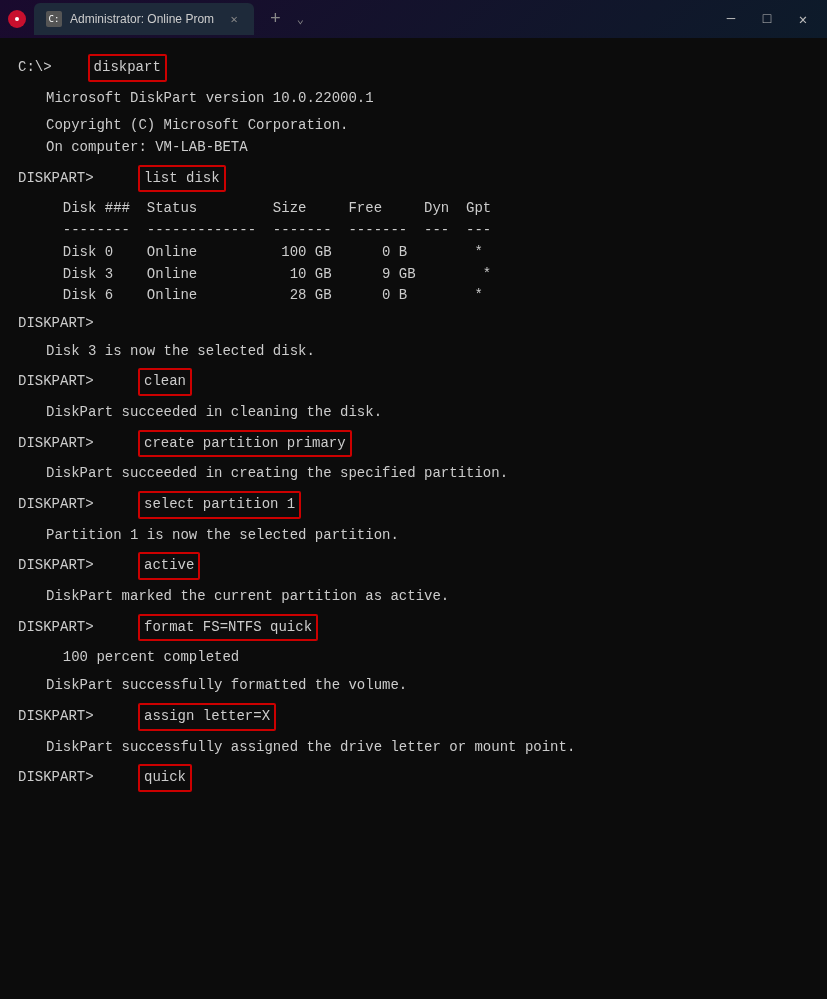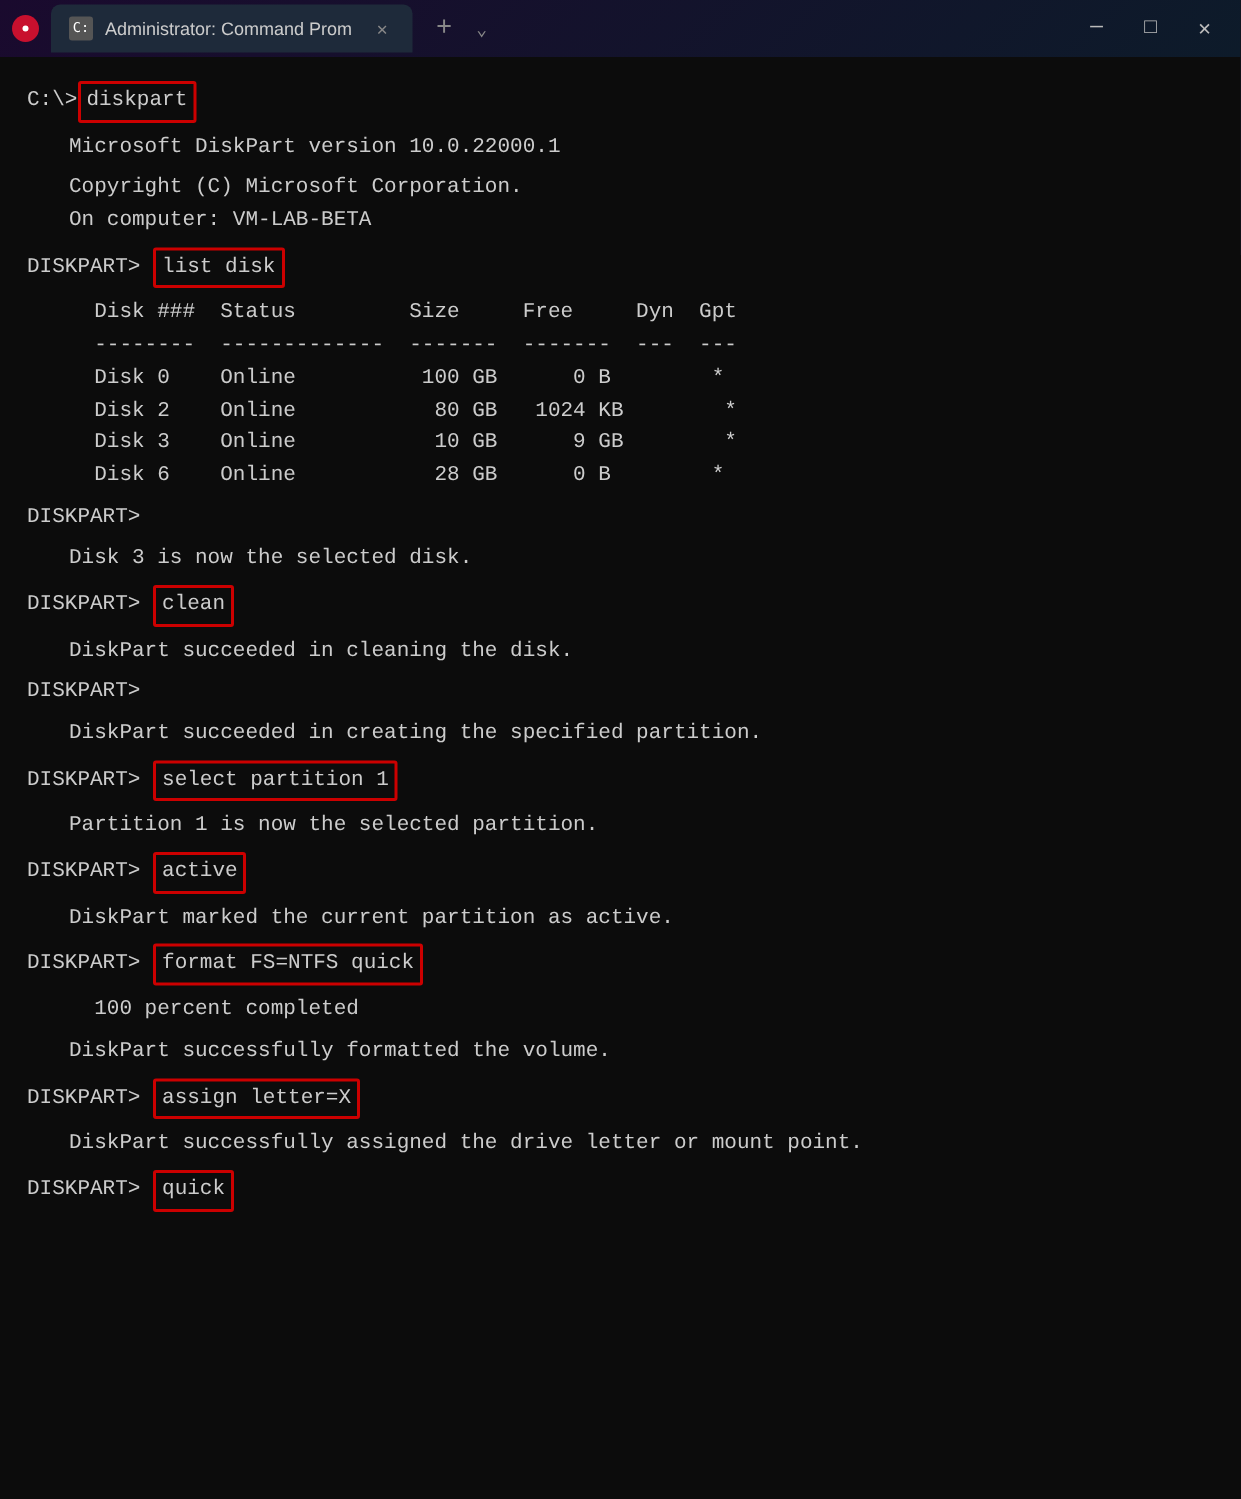--- a/index.html
+++ b/index.html
@@ -82,20 +82,21 @@
       white-space: pre;
     }
     .cmd-highlighted {
       background: transparent;
       border: 2px solid #cc0000;
       color: #cccccc;
       padding: 1px 4px;
       border-radius: 2px;
       font-family: 'Consolas', 'Courier New', monospace;
       font-size: 14px;
+      margin-left: 36px;
     }
     .line { margin: 0; white-space: pre; padding-left: 28px; }
     .blank { height: 6px; }
     .prompt-line { display: flex; align-items: center; flex-wrap: nowrap; }
     .prompt { white-space: pre; }
   </style>
 </head>
 <body>
 
 <div class="titlebar">
@@ -105,21 +106,21 @@
       <svg viewBox="0 0 12 12" fill="none">
         <path d="M2 6 L6 2 L10 6 L6 10 Z" fill="#c8102e"></path>
         <circle cx="6" cy="6" r="2" fill="white"></circle>
       </svg>
     </div>
 
     <div class="tab">
       <div class="tab-cmd-icon">
         <span style="font-family:monospace;font-size:9px;color:#fff">C:</span>
       </div>
-      <span class="tab-label">Administrator: Command Prom</span>
+      <span class="tab-label">Administrator: Online Prom</span>
       <span class="tab-close">✕</span>
     </div>
 
     <span class="tab-add">+</span>
 
     <span class="tab-dropdown">⌄</span>
   </div>
 
   <div class="titlebar-controls">
     <div class="ctrl-btn ctrl-minimize">─</div>
@@ -142,41 +143,40 @@
   <div class="blank"></div>
 
   <div class="prompt-line">
     <span class="prompt">DISKPART&gt; </span><span class="cmd-highlighted">list disk</span>
   </div>
   <div class="blank"></div>
 
   <div class="line">  Disk ###  Status         Size     Free     Dyn  Gpt</div>
   <div class="line">  --------  -------------  -------  -------  ---  ---</div>
   <div class="line">  Disk 0    Online          100 GB      0 B        *</div>
-  <div class="line">  Disk 2    Online           80 GB   1024 KB        *</div>
   <div class="line">  Disk 3    Online           10 GB      9 GB        *</div>
   <div class="line">  Disk 6    Online           28 GB      0 B        *</div>
   <div class="blank"></div>
 
   <div class="prompt-line">
     <span class="prompt">DISKPART&gt; </span>
   </div>
   <div class="blank"></div>
   <div class="line">Disk 3 is now the selected disk.</div>
   <div class="blank"></div>
 
   <div class="prompt-line">
     <span class="prompt">DISKPART&gt; </span><span class="cmd-highlighted">clean</span>
   </div>
   <div class="blank"></div>
   <div class="line">DiskPart succeeded in cleaning the disk.</div>
   <div class="blank"></div>
 
   <div class="prompt-line">
-    <span class="prompt">DISKPART&gt; </span>
+    <span class="prompt">DISKPART&gt; </span><span class="cmd-highlighted">create partition primary</span>
   </div>
   <div class="blank"></div>
   <div class="line">DiskPart succeeded in creating the specified partition.</div>
   <div class="blank"></div>
 
   <div class="prompt-line">
     <span class="prompt">DISKPART&gt; </span><span class="cmd-highlighted">select partition 1</span>
   </div>
   <div class="blank"></div>
   <div class="line">Partition 1 is now the selected partition.</div>

